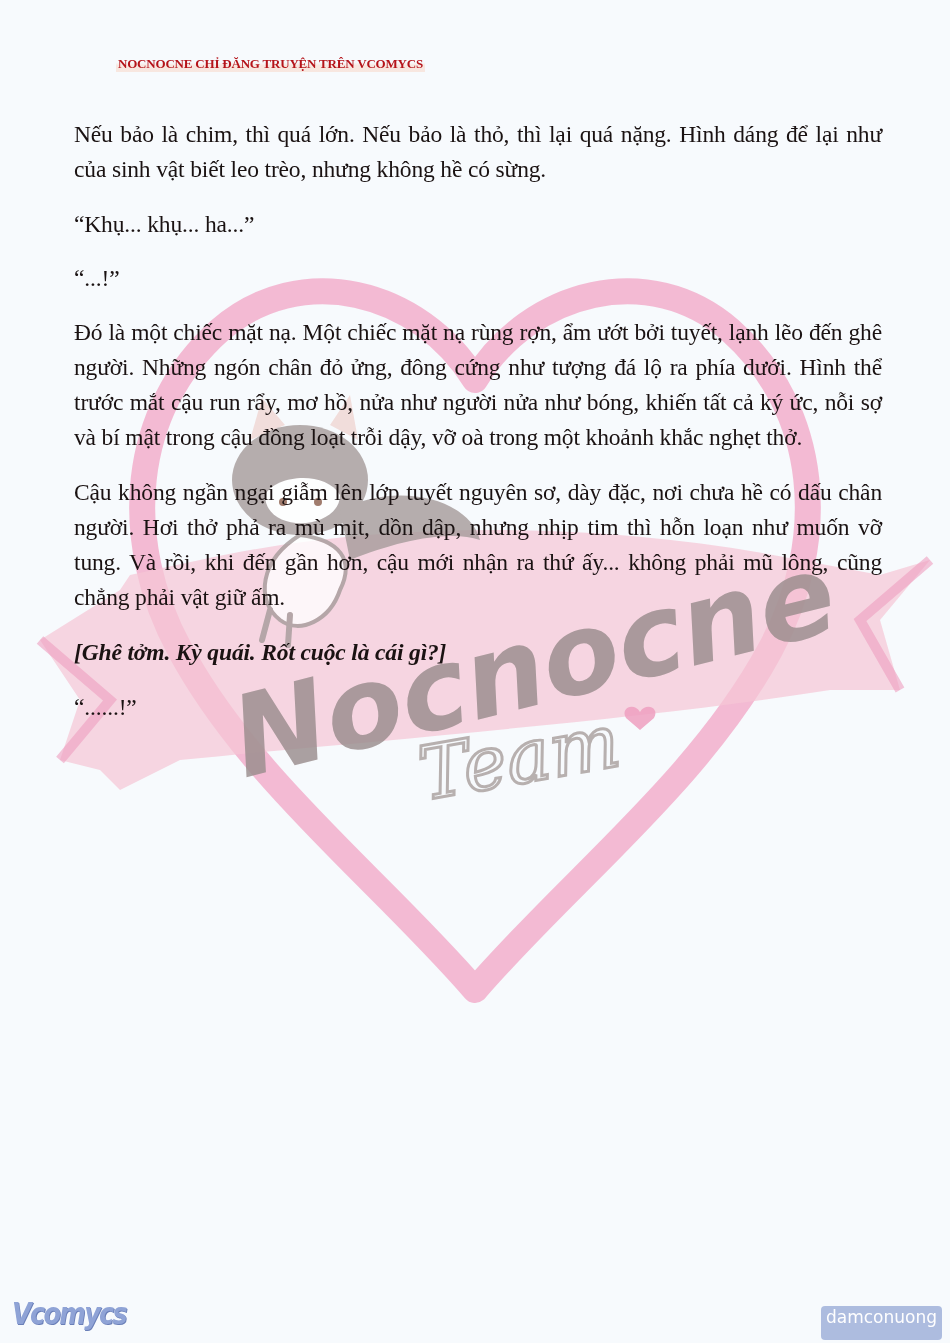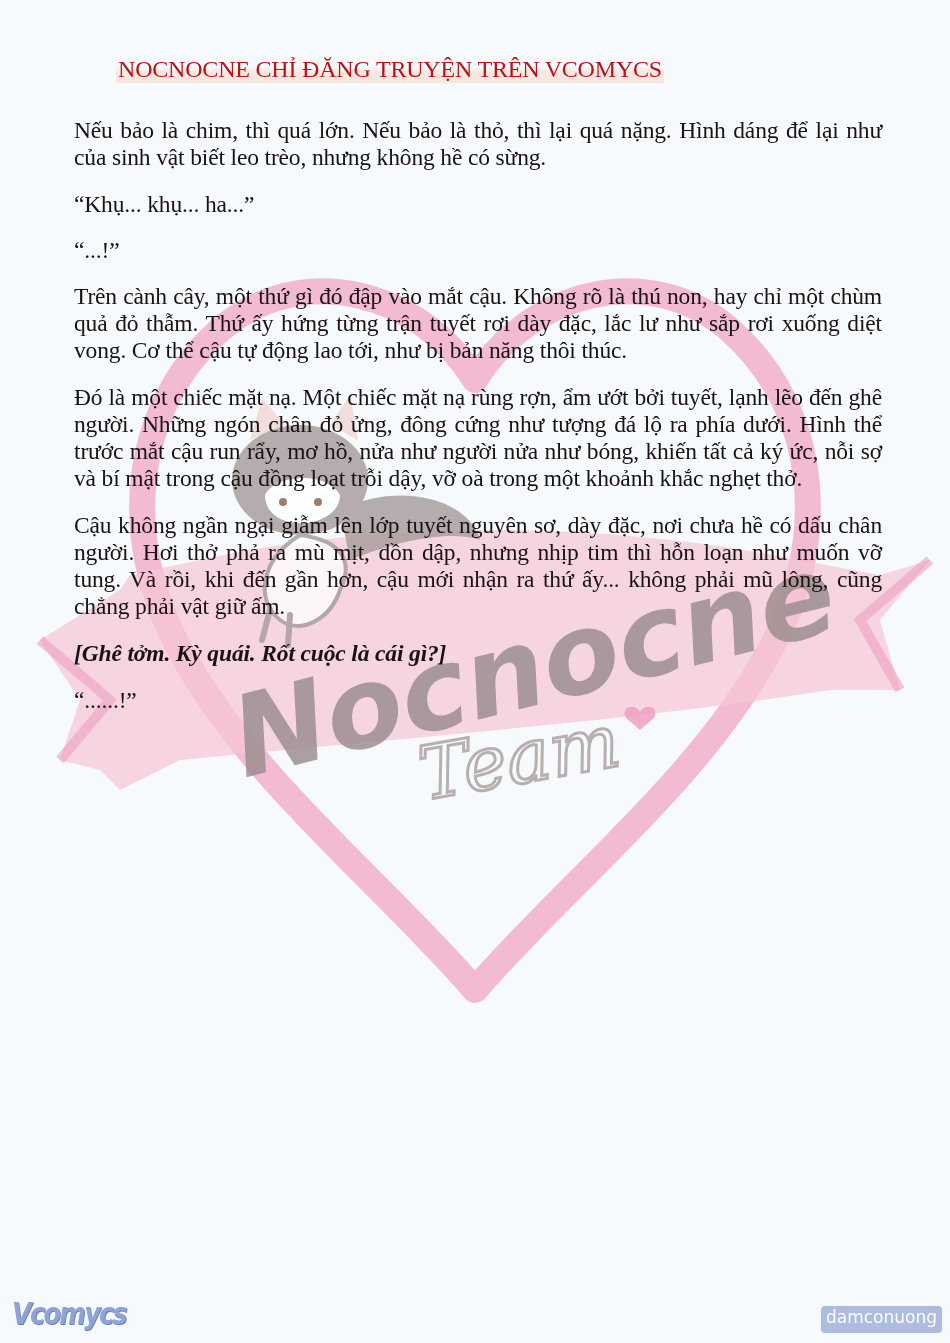--- a/index.html
+++ b/index.html
@@ -22,39 +22,39 @@
       width: 950px;
       height: 1343px;
       pointer-events: none;
       z-index: 0;
     }
     .header-banner {
       position: absolute;
       left: 116px;
       top: 56px;
       font-family: "Liberation Serif", serif;
-      font-weight: normal;
-      font-size: 24px;
+      font-weight: bold;
+      font-size: 13px;
       color: #b5141a;
       letter-spacing: -0.2px;
       background: linear-gradient(to bottom, rgba(255,255,255,0) 40%, rgba(248,215,200,0.55) 60%);
       padding: 0 2px;
       z-index: 2;
       white-space: nowrap;
     }
     .content {
       position: absolute;
       left: 74px;
       top: 117px;
       width: 808px;
       z-index: 2;
     }
     .para {
       font-size: 23.5px;
-      line-height: 27px;
+      line-height: 35px;
       margin: 0 0 20px 0;
       text-align: justify;
       letter-spacing: -0.15px;
     }
     .para.short { margin-bottom: 19px; }
     .para.thought {
       font-style: italic;
       font-weight: bold;
     }
     .footer-logo {
@@ -74,21 +74,21 @@
     }
     .footer-tag {
       position: absolute;
       right: 8px;
       top: 1306px;
       font-family: "DejaVu Sans", sans-serif;
       font-size: 17px;
       color: #ffffff;
       background: #aab9de;
       border-radius: 4px;
-      padding: 1px 5px 6px 5px;
+      padding: 1px 5px 13px 5px;
       z-index: 2;
       opacity: 0.95;
     }
   </style>
 </head>
 <body>
 
 <svg class="watermark" viewBox="0 0 950 1343" xmlns="http://www.w3.org/2000/svg">
 
   <path d="M475 380 C 420 290, 300 260, 220 330 C 130 410, 120 540, 180 650 C 250 780, 380 880, 475 990 C 570 880, 700 780, 770 650 C 830 540, 820 410, 730 330 C 650 260, 530 290, 475 380 Z" fill="none" stroke="#f2b4cf" stroke-width="26" stroke-linejoin="round" opacity="0.92"></path>
@@ -115,21 +115,20 @@
 
   <path d="M640 712 c -6 -10, -20 -4, -14 6 l 14 12 l 14 -12 c 6 -10, -8 -16, -14 -6 z" fill="#ef9fc0" opacity="0.85"></path>
 </svg>
 
 <div class="header-banner">NOCNOCNE CHỈ ĐĂNG TRUYỆN TRÊN VCOMYCS</div>
 
 <div class="content">
   <p class="para">Nếu bảo là chim, thì quá lớn. Nếu bảo là thỏ, thì lại quá nặng. Hình dáng để lại như của sinh vật biết leo trèo, nhưng không hề có sừng.</p>
   <p class="para short">“Khụ... khụ... ha...”</p>
   <p class="para short">“...!”</p>
-  <p class="para">Trên cành cây, một thứ gì đó đập vào mắt cậu. Không rõ là thú non, hay chỉ một chùm quả đỏ thẫm. Thứ ấy hứng từng trận tuyết rơi dày đặc, lắc lư như sắp rơi xuống diệt vong. Cơ thể cậu tự động lao tới, như bị bản năng thôi thúc.</p>
   <p class="para">Đó là một chiếc mặt nạ. Một chiếc mặt nạ rùng rợn, ẩm ướt bởi tuyết, lạnh lẽo đến ghê người. Những ngón chân đỏ ửng, đông cứng như tượng đá lộ ra phía dưới. Hình thể trước mắt cậu run rẩy, mơ hồ, nửa như người nửa như bóng, khiến tất cả ký ức, nỗi sợ và bí mật trong cậu đồng loạt trỗi dậy, vỡ oà trong một khoảnh khắc nghẹt thở.</p>
   <p class="para">Cậu không ngần ngại giẫm lên lớp tuyết nguyên sơ, dày đặc, nơi chưa hề có dấu chân người. Hơi thở phả ra mù mịt, dồn dập, nhưng nhịp tim thì hỗn loạn như muốn vỡ tung. Và rồi, khi đến gần hơn, cậu mới nhận ra thứ ấy... không phải mũ lông, cũng chẳng phải vật giữ ấm.</p>
   <p class="para thought">[Ghê tởm. Kỳ quái. Rốt cuộc là cái gì?]</p>
   <p class="para short">“......!”</p>
 </div>
 
 <div class="footer-logo">Vcomycs</div>
 <div class="footer-tag">damconuong</div>
 
 </body></html>

